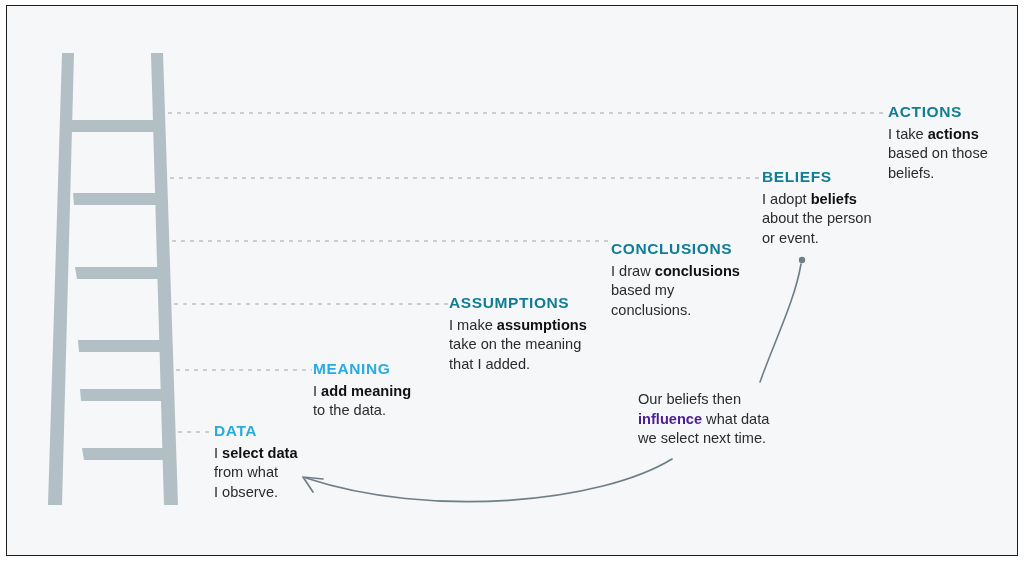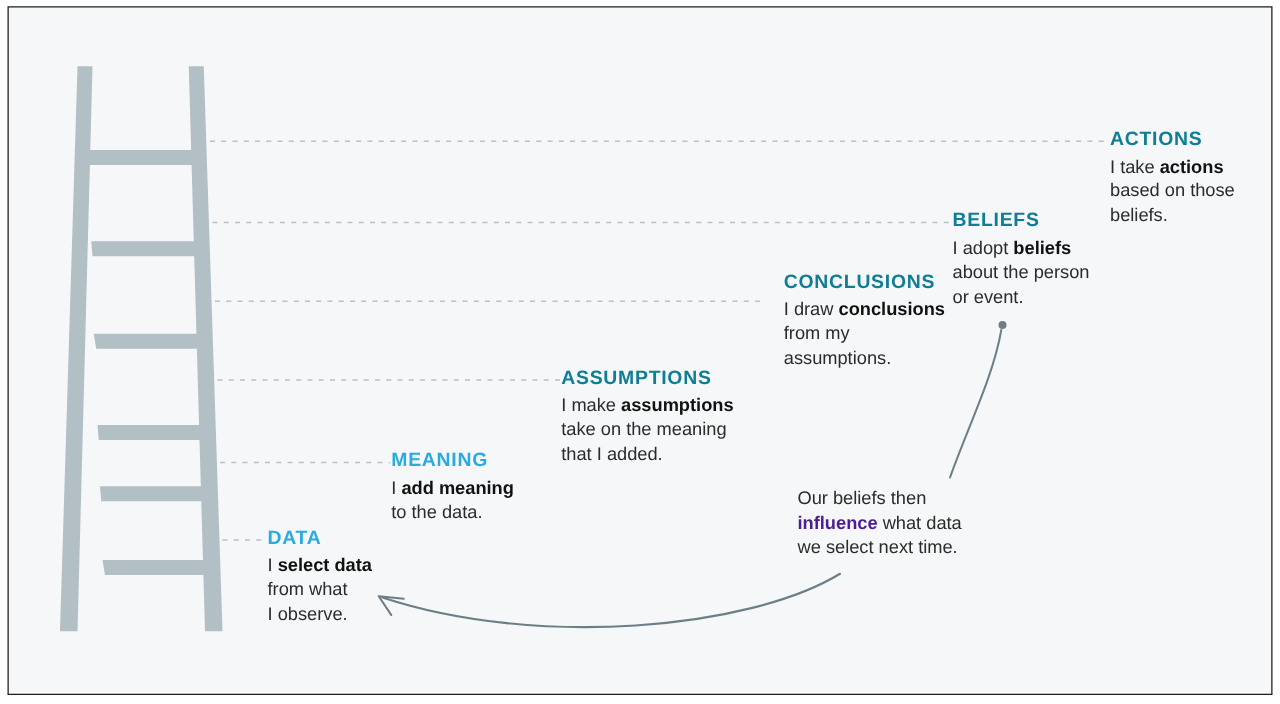--- a/index.html
+++ b/index.html
@@ -118,26 +118,26 @@
 
   <div class="step" style="left:762px; top:168px; width:130px;">
     <div class="step-title t-dark">BELIEFS</div>
     <div class="step-body">
       <span>I adopt </span><b>beliefs</b><br>
       <span>about the person</span><br>
       <span>or event.</span>
     </div>
   </div>
 
-  <div class="step" style="left:611px; top:217px; width:150px;margin-left:16px;">
+  <div class="step" style="left:611px; top:240px; width:150px;">
     <div class="step-title t-dark">CONCLUSIONS</div>
     <div class="step-body">
       <span>I draw </span><b>conclusions</b><br>
-      <span>from my</span><br>
-      <span>assumptions.</span>
+      <span>based my</span><br>
+      <span>conclusions.</span>
     </div>
   </div>
 
   <div class="step" style="left:449px; top:294px; width:165px;">
     <div class="step-title t-dark">ASSUMPTIONS</div>
     <div class="step-body">
       <span>I make </span><b>assumptions</b><br>
       <span>take on the meaning</span><br>
       <span>that I added.</span>
     </div>

